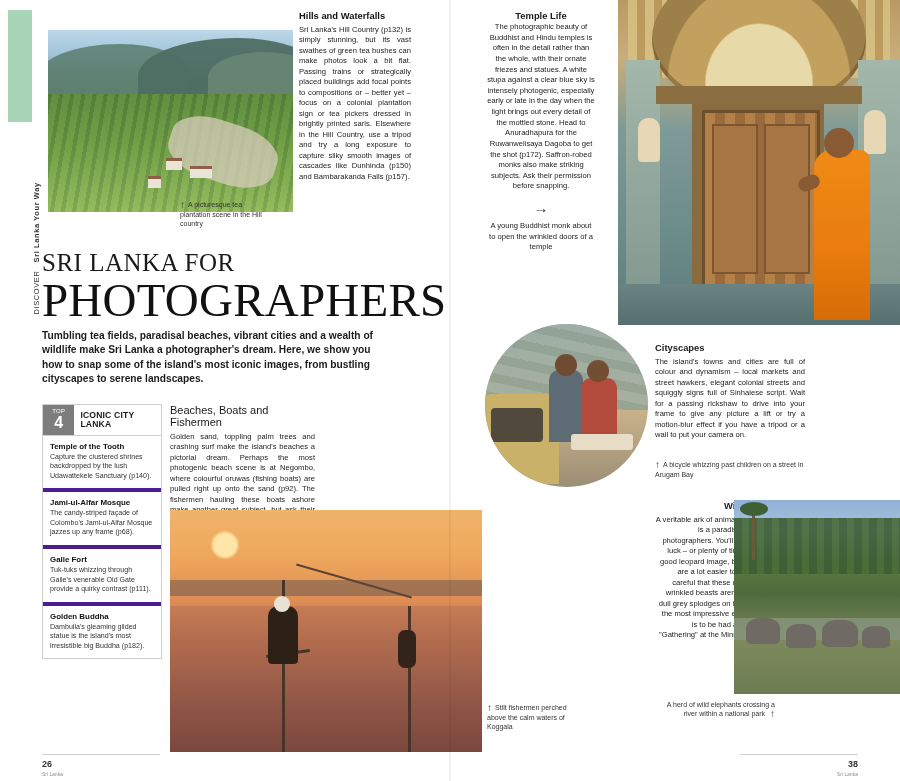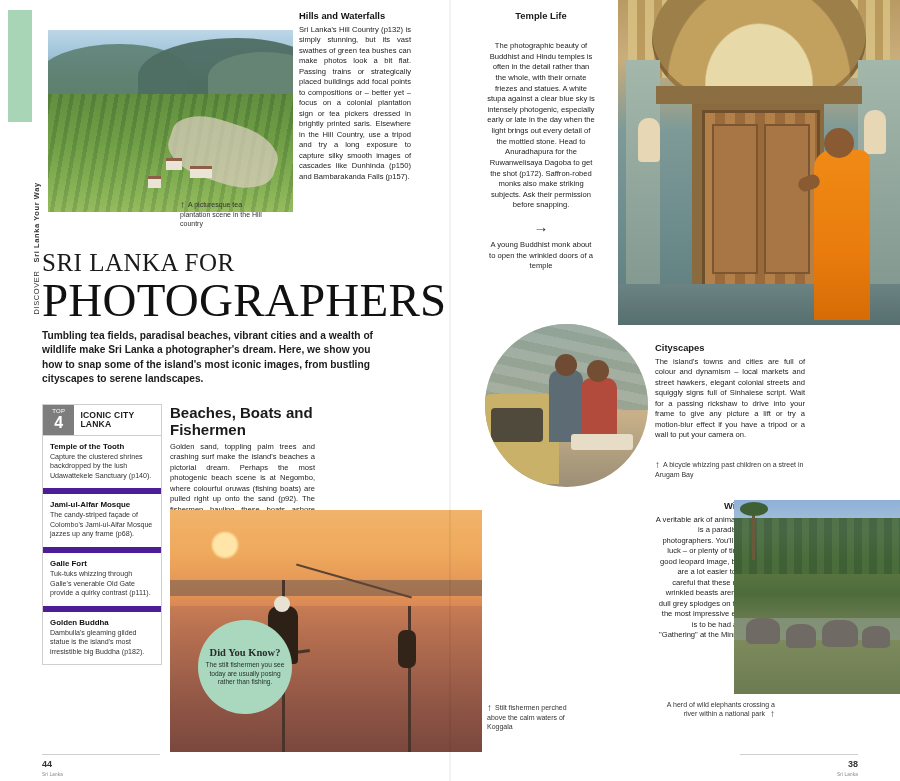--- a/index.html
+++ b/index.html
@@ -51,21 +51,21 @@
   .photo-tea .b1{left:118px;top:128px;}
   .photo-tea .b2{left:142px;top:136px;width:22px;}
   .photo-tea .b3{left:100px;top:146px;width:13px;}
 
   
   .cap-tea{position:absolute;left:180px;top:200px;width:86px;}
   .arrow-up{display:inline-block;font-size:10px;line-height:1;color:#333;margin-right:3px;vertical-align:top;}
 
   
   .col-temple{position:absolute;left:487px;top:10px;width:108px;text-align:center;}
-  .col-temple h3{font-size:9.4px;margin:0 0 20px 0;font-weight:bold;}
+  .col-temple h3{font-size:9.4px;margin:0 0 1px 0;font-weight:bold;}
   .col-temple p{font-size:7.6px;line-height:1.4;text-align:center;color:#222;}
   .arrow-right{font-size:15px;line-height:1;color:#333;}
 
   
   .photo-temple{
     position:absolute;left:618px;top:0px;width:282px;height:325px;
     background:linear-gradient(180deg,#b99a63 0%,#c9ad7b 18%,#7e9a98 40%,#6d8c8c 70%,#5d7b7c 100%);
     overflow:hidden;
   }
   .photo-temple .arch{position:absolute;left:34px;top:-36px;width:214px;height:150px;border-radius:50%;
@@ -99,28 +99,28 @@
     font-size:10.2px;line-height:1.42;font-weight:bold;color:#1c1c1c;
   }
 
   
   .top4{position:absolute;left:42px;top:404px;width:118px;border:1px solid #cfcfcf;padding:0;}
   .top4 .hdr{display:flex;align-items:stretch;border-bottom:1px solid #cfcfcf;}
   .top4 .num{background:#7d7d7d;color:#fff;width:34px;text-align:center;padding:3px 0 4px;}
   .top4 .num .t{font-size:6px;letter-spacing:.05em;display:block;line-height:1.1;}
   .top4 .num .n{font-size:16px;font-weight:bold;display:block;line-height:1;}
   .top4 .hdr-txt{font-size:8.6px;font-weight:bold;line-height:1.05;padding:6px 0 0 6px;letter-spacing:.02em;}
-  .top4 .item{padding:6px 7px 7px 7px;border-bottom:6px solid #4c1d95;}
+  .top4 .item{padding:6px 7px 7px 7px;border-bottom:4px solid #4c1d95;}
   .top4 .item:last-child{border-bottom:none;}
   .top4 .item h4{margin:0 0 2px 0;font-size:7.9px;font-weight:bold;color:#111;}
   .top4 .item p{margin:0;font-size:7.1px;line-height:1.35;color:#333;}
 
   
   .col-beach{position:absolute;left:170px;top:404px;width:145px;}
-  .col-beach h3{font-size:15px;margin:0 0 4px 0;font-weight:bold;}
+  .col-beach h3{font-size:11px;margin:0 0 4px 0;font-weight:normal;}
 
   
   .photo-stilt{
     position:absolute;left:170px;top:510px;width:312px;height:242px;
     background:linear-gradient(180deg,#f0b36a 0%,#efa95c 18%,#e08f55 36%,#c8744f 52%,#b86a52 66%,#9d5a4c 82%,#8a5149 100%);
     overflow:hidden;
   }
   .photo-stilt .sun{position:absolute;left:42px;top:22px;width:26px;height:26px;border-radius:50%;background:#ffe6a8;filter:blur(1px);}
   .photo-stilt .sea{position:absolute;left:0;top:96px;width:312px;height:146px;
     background:linear-gradient(180deg,rgba(190,120,85,.7),rgba(120,70,60,.85));}
@@ -301,24 +301,20 @@
     <div class="sea"></div>
     <div class="pole p1"></div>
     <div class="pole p2"></div>
     <div class="cross"></div>
     <div class="rod"></div>
     <div class="fisher"></div>
     <div class="fisher-head"></div>
     <div class="fisher2"></div>
   </div>
 
-  <div class="dyk">
-    <div class="t">Did You Know?</div>
-    <div class="p">The stilt fishermen you see today are usually posing rather than fishing.</div>
-  </div>
 
   <div class="cap-stilt cap">
     <span class="arrow-up">↑</span><span>Stilt fishermen perched above the calm waters of Koggala</span>
   </div>
 
   <div class="photo-circle">
     <div class="wall"></div>
     <div class="tuk"></div>
     <div class="tukwin"></div>
     <div class="boyA"></div>
@@ -352,19 +348,19 @@
     <div class="el e3"></div>
     <div class="el e4"></div>
   </div>
   <div class="cap-wild cap">
     <span>A herd of wild elephants crossing a river within a national park</span>
     <span class="arrow-up" style="margin-left:3px;margin-right:0">↑</span>
   </div>
 
   <div class="folio-rule left"></div>
   <div class="folio-rule right"></div>
-  <div class="folio left">44</div>
+  <div class="folio left">26</div>
   <div class="folio right">38</div>
   <div class="mini left">Sri Lanka</div>
   <div class="mini right">Sri Lanka</div>
 
   <div class="gutter"></div>
 </div>
 
 </body></html>

